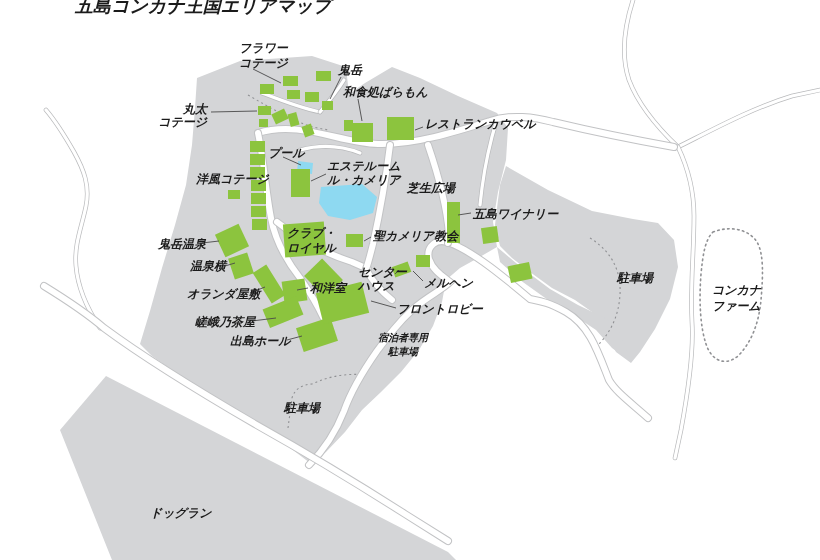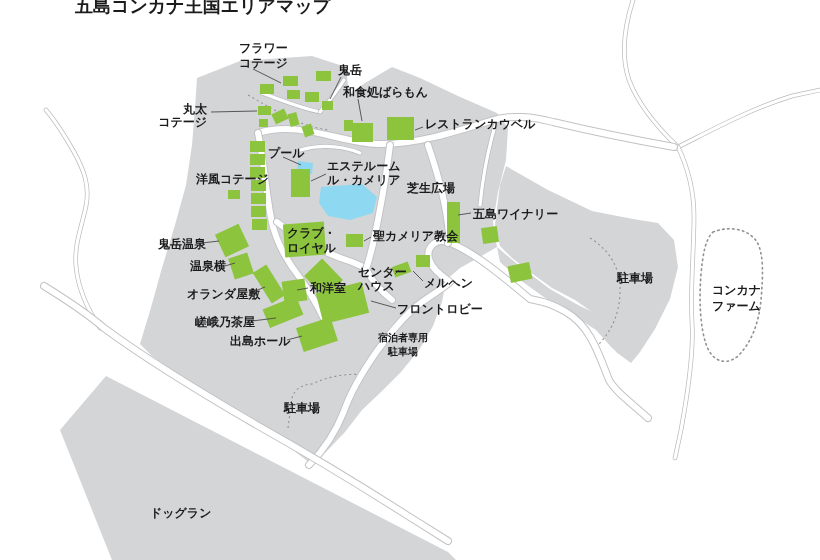--- a/index.html
+++ b/index.html
@@ -1,16 +1,16 @@
 <!DOCTYPE html>
 <html><head>
 <meta charset="utf-8">
 <style>
   html,body{margin:0;padding:0;background:#ffffff;width:820px;height:560px;overflow:hidden;}
-  #stage{position:relative;width:820px;height:400px;background:#ffffff;}
+  #stage{position:relative;width:820px;height:400px;background:#ffffff;font-style:italic;}
   svg{display:block;}
   text{font-family:"Liberation Sans","DejaVu Sans",sans-serif;font-weight:bold;}
 </style>
 </head>
 <body>
 <div id="stage">
   <svg id="map" width="820" height="560" viewBox="0 0 820 560">
       <path d="M197,78 L240,61 L312,56 L346,67 L349,94 L365,83 L392,67 L420,78 L458,96 L497,113 L508,128 L506,160 L498,192 L493,222 L497,247 L478,258 L460,268 L446,280 L442,302 L433,326 L419,350 L401,372 L381,392 L362,410 L345,432 L326,452 L310,463 L255,421 L200,390 L152,356 L140,344 L150,311 L162,268 L175,225 L186,185 L192,145 L195,108 Z" fill="#d4d5d7" stroke="none"></path>
       <path d="M506,166 L548,190 L592,211 L633,219 L658,223 L674,240 L678,267 L670,299 L655,329 L640,352 L631,363 L616,352 L604,330 L592,312 L575,300 L552,288 L530,272 L512,258 L500,246 L495,225 L498,200 L500,185 Z" fill="#d4d5d7" stroke="none"></path>
       <path d="M497,247 L522,268 L550,289 L578,305 L603,317 L616,325 L625,345 L631,362 L612,348 L596,330 L575,316 L548,300 L520,280 L500,262 Z" fill="#d4d5d7" stroke="none"></path>

